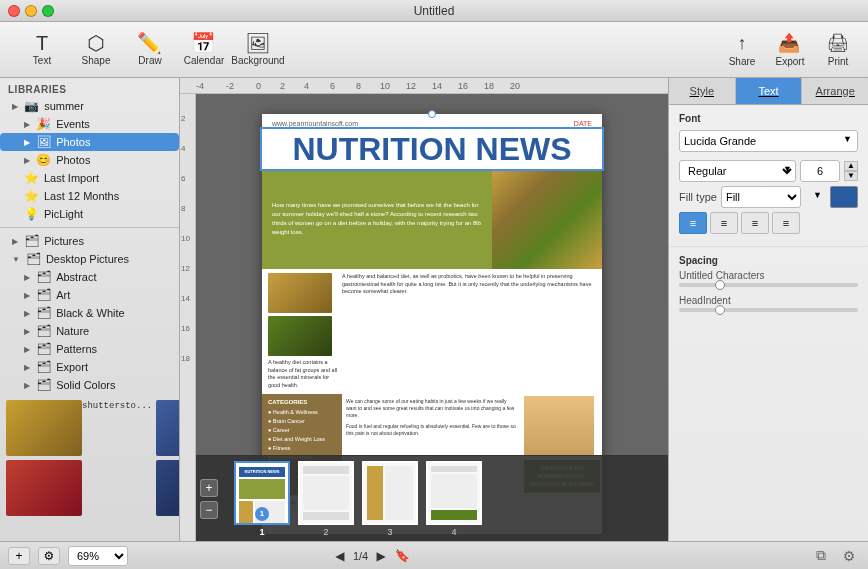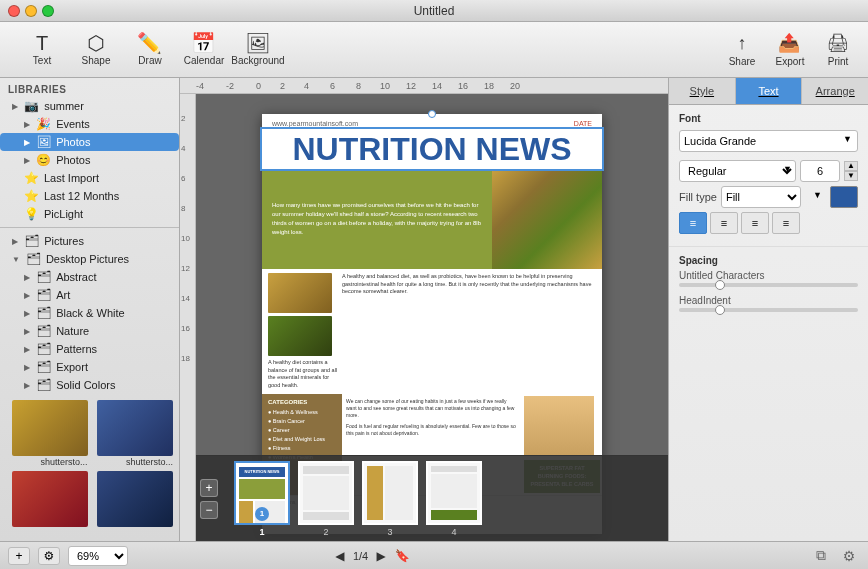--- a/index.html
+++ b/index.html
@@ -60,21 +60,21 @@
     .sidebar-divider { height: 1px; background: #bbb; margin: 4px 0; }
     .indent1 { padding-left: 24px; }
 
     
     .sidebar-photos { padding: 6px; display: grid; grid-template-columns: 1fr 1fr; gap: 4px; }
     .photo-thumb {
       width: 76px; height: 56px; background: #888; border-radius: 2px;
       overflow: hidden; position: relative;
     }
     .photo-thumb-label { font-size: 9px; color: #333; text-align: center; margin-top: 1px; }
-    .photo-item { display: flex; flex-direction: column; align-items: flex-end; cursor: pointer; }
+    .photo-item { display: flex; align-items: flex-start; cursor: pointer; font-family: Liberation Mono, monospace; }
 
     
     .canvas-area {
       flex: 1; background: #666; overflow: hidden; position: relative;
       display: flex; flex-direction: column;
     }
     .canvas-ruler-top {
       height: 16px; background: #e0e0e0; border-bottom: 1px solid #bbb;
       display: flex; align-items: center; padding: 0 0 0 16px;
       font-size: 9px; color: #666; overflow: hidden;

